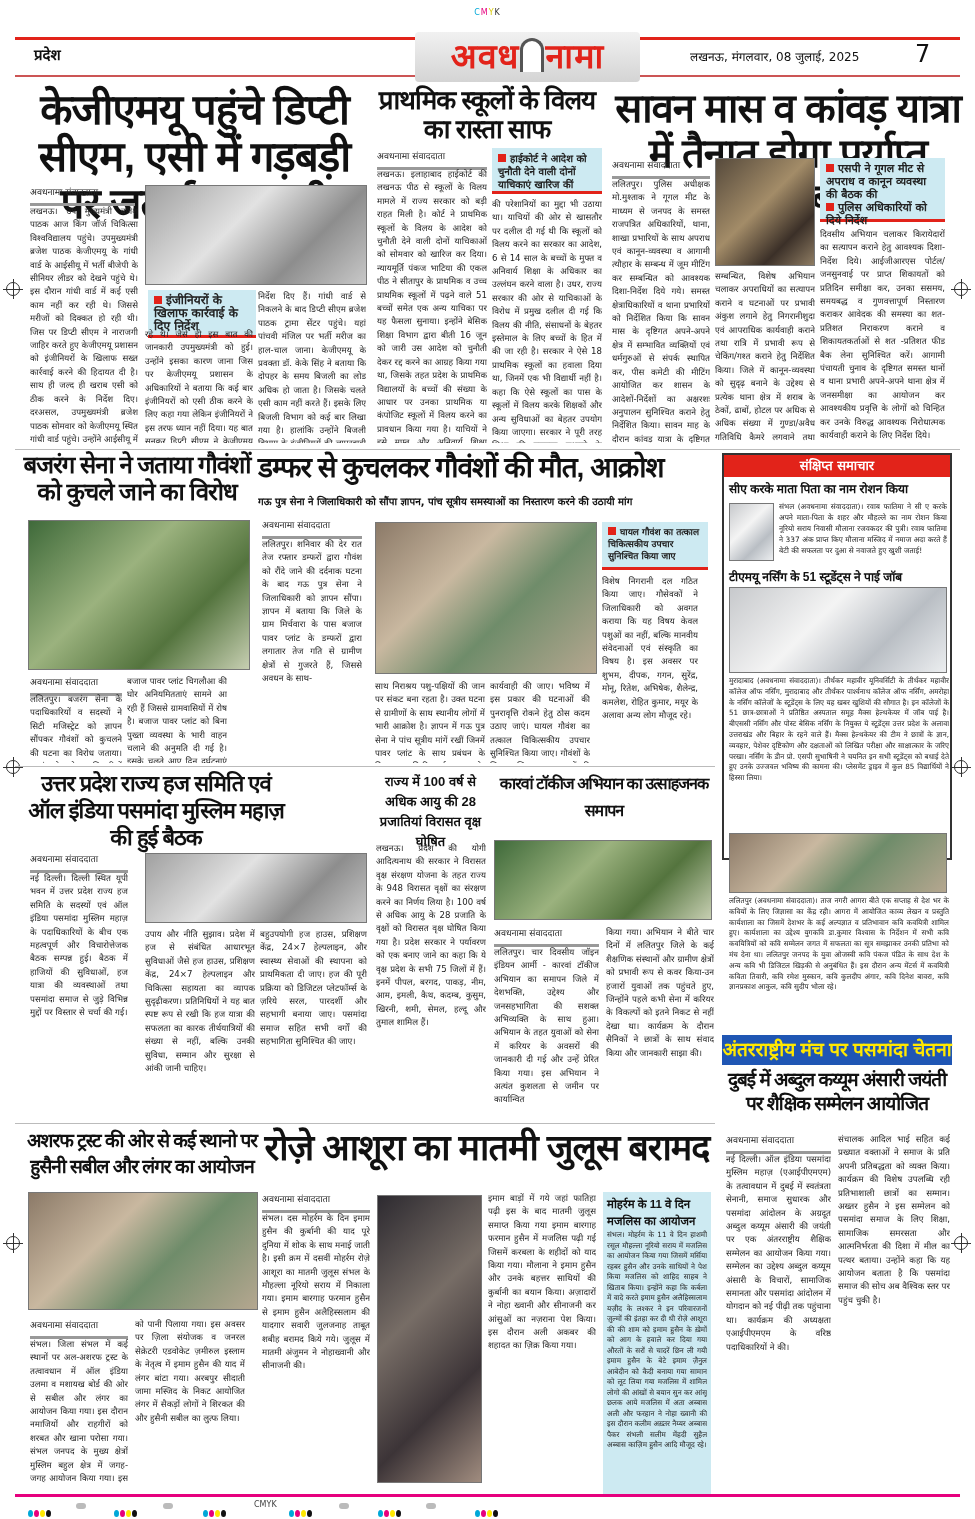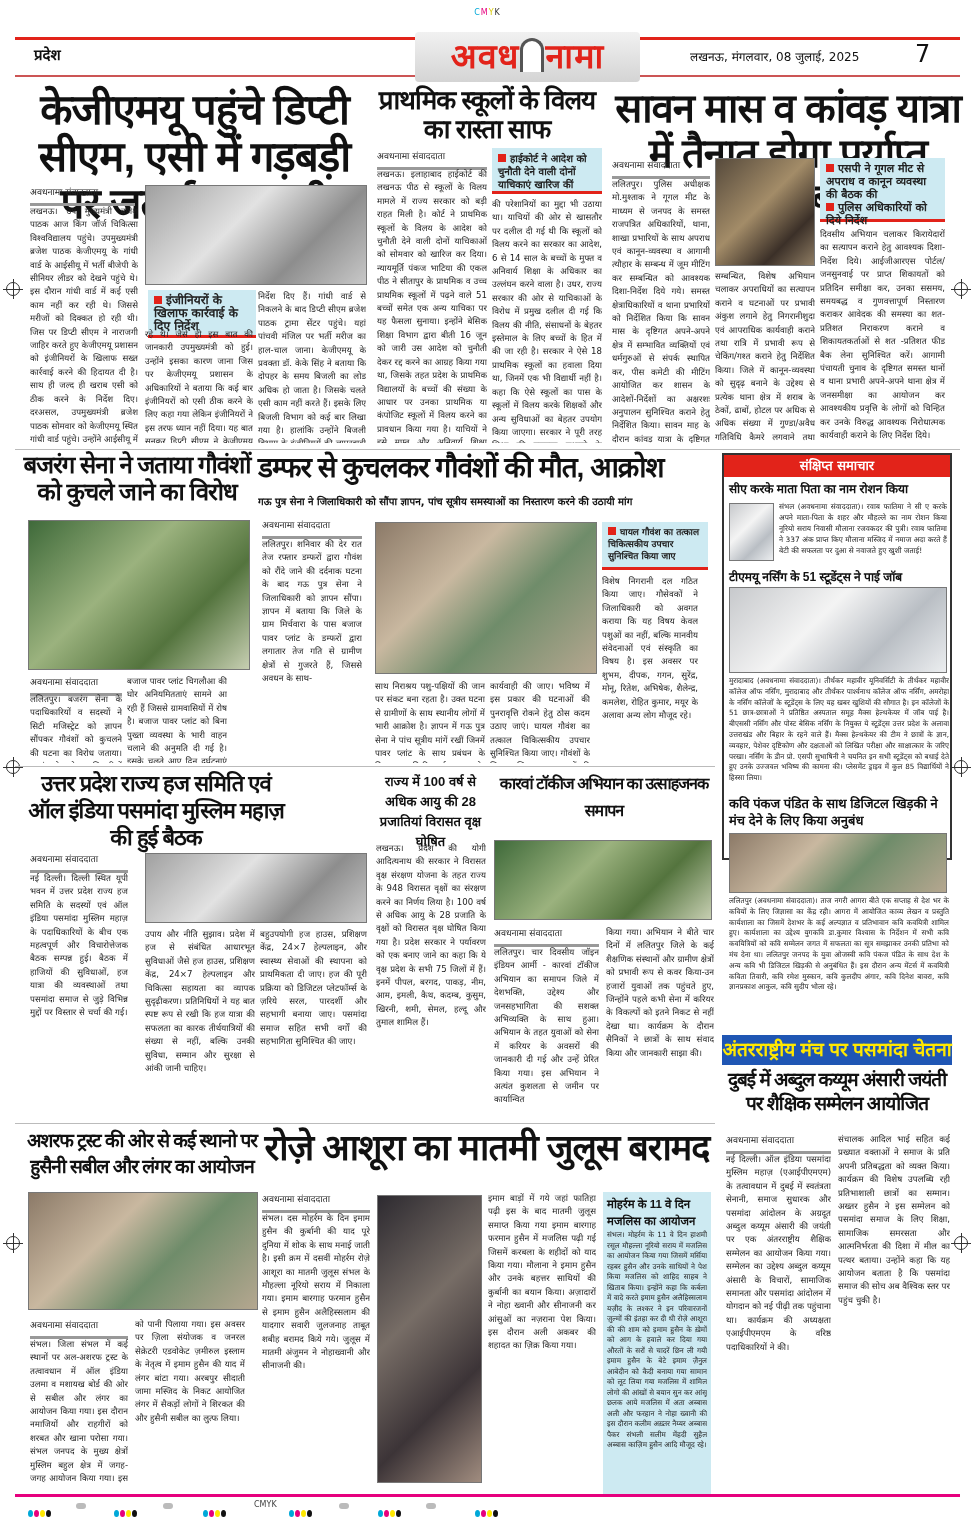--- a/index.html
+++ b/index.html
@@ -108,21 +108,20 @@
 </article>
 
 <aside class="abs boxed" style="left:722px;top:453px;width:230px;height:407px">
   <div class="redbar">संक्षिप्त समाचार</div>
   <div class="sub-hd" style="padding:3px 5px;font-size:12px">सीए करके माता पिता का नाम रोशन किया</div>
   <div class="photo white" style="position:absolute;left:5px;top:48px;width:45px;height:58px"></div>
   <div class="txt" style="position:absolute;left:55px;top:46px;width:168px;height:65px;font-size:7.4px;line-height:11px">संभल (अवधनामा संवाददाता)। रवाब फातिमा ने सी ए करके अपने माता-पिता के शहर और मौहल्ले का नाम रोशन किया नूरियो सराय निवासी मौलाना रजवकदर की पुत्री। रवाब फातिमा ने 337 अंक प्राप्त किए मौलाना मस्जिद में नमाज अदा करते हैं बेटी की सफलता पर दुआ से नवाजते हुए खुशी जताई!</div>
   <div class="sub-hd" style="position:absolute;left:5px;top:113px;width:220px;font-size:12px">टीएमयू नर्सिंग के 51 स्टूडेंट्स ने पाई जॉब</div>
   <div class="photo white" style="position:absolute;left:5px;top:132px;width:218px;height:86px"></div>
   <div class="txt" style="position:absolute;left:5px;top:221px;width:220px;height:115px;font-size:7.2px;line-height:10.8px">मुरादाबाद (अवधनामा संवाददाता)। तीर्थंकर महावीर यूनिवर्सिटी के तीर्थंकर महावीर कॉलेज ऑफ नर्सिंग, मुरादाबाद और तीर्थंकर पार्श्वनाथ कॉलेज ऑफ नर्सिंग, अमरोहा के नर्सिंग कॉलेजों के स्टूडेंट्स के लिए यह खबर खुशियों की सौगात है। इन कॉलेजों के 51 छात्र-छात्राओं ने प्रतिष्ठित अस्पताल समूह मैक्स हेल्थकेयर में जॉब पाई है। बीएससी नर्सिंग और पोस्ट बेसिक नर्सिंग के नियुक्त ये स्टूडेंट्स उत्तर प्रदेश के अलावा उत्तराखंड और बिहार के रहने वाले हैं। मैक्स हेल्थकेयर की टीम ने छात्रों के ज्ञान, व्यवहार, पेशेवर दृष्टिकोण और दक्षताओं को लिखित परीक्षा और साक्षात्कार के जरिए परखा। नर्सिंग के डीन प्रो. एसपी सुभाषिनी ने चयनित इन सभी स्टूडेंट्स को बधाई देते हुए उनके उज्जवल भविष्य की कामना की। प्लेसमेंट ड्राइव में कुल 85 विद्यार्थियों ने हिस्सा लिया।</div>
-  <div class="sub-hd" style="position:absolute;left:5px;top:340px;width:220px;font-size:13px;line-height:17px">कवि पंकज पंडित के साथ डिजिटल खिड़की ने मंच देने के लिए किया अनुबंध</div>
   <div class="photo" style="position:absolute;left:5px;top:378px;width:218px;height:60px"></div>
   <div class="txt" style="position:absolute;left:5px;top:441px;width:220px;height:115px;font-size:7.2px;line-height:10.8px">ललितपुर (अवधनामा संवाददाता)। ताज नगरी आगरा बीते एक सप्ताह से देश भर के कवियों के लिए जिज्ञासा का केंद्र रही। आगरा में आयोजित काव्य लेखन व प्रस्तुति कार्यशाला का जिसमें देशभर के कई अल्पज्ञात व प्रतिभावान कवि कवयित्री शामिल हुए। कार्यशाला का उद्देश्य युगकवि डा.कुमार विश्वास के निर्देशन में सभी कवि कवयित्रियों को कवि सम्मेलन जगत में सफलता का सूत्र समझाकर उनकी प्रतिभा को मंच देना था। ललितपुर जनपद के युवा ओजस्वी कवि पंकज पंडित के साथ देश के अन्य कवि भी डिजिटल खिड़की से अनुबंधित हैं। इस दौरान अन्य मेंटर्स में कवयित्री कविता तिवारी, कवि रमेश मुस्कान, कवि कुलदीप अंगार, कवि दिनेश बावरा, कवि ज्ञानप्रकाश आकुल, कवि सुदीप भोला रहे।</div>
 </aside>
 
 <div class="abs" style="left:15px;top:766px;width:700px;height:1px;background:#bbb"></div>
 
 <article>
   <h1 class="abs hd" style="left:22px;top:770px;width:268px;font-size:22px;line-height:27px">उत्तर प्रदेश राज्य हज समिति एवं ऑल इंडिया पसमांदा मुस्लिम महाज़ की हुई बैठक</h1>
   <div class="abs byline" style="left:30px;top:852px;width:98px">अवधनामा संवाददाता</div>
   <div class="abs txt" style="left:30px;top:872px;width:98px;height:245px">नई दिल्ली। दिल्ली स्थित यूपी भवन में उत्तर प्रदेश राज्य हज समिति के सदस्यों एवं ऑल इंडिया पसमांदा मुस्लिम महाज़ के पदाधिकारियों के बीच एक महत्वपूर्ण और विचारोत्तेजक बैठक सम्पन्न हुई। बैठक में हाजियों की सुविधाओं, हज यात्रा की व्यवस्थाओं तथा पसमांदा समाज से जुड़े विभिन्न मुद्दों पर विस्तार से चर्चा की गई।</div>

